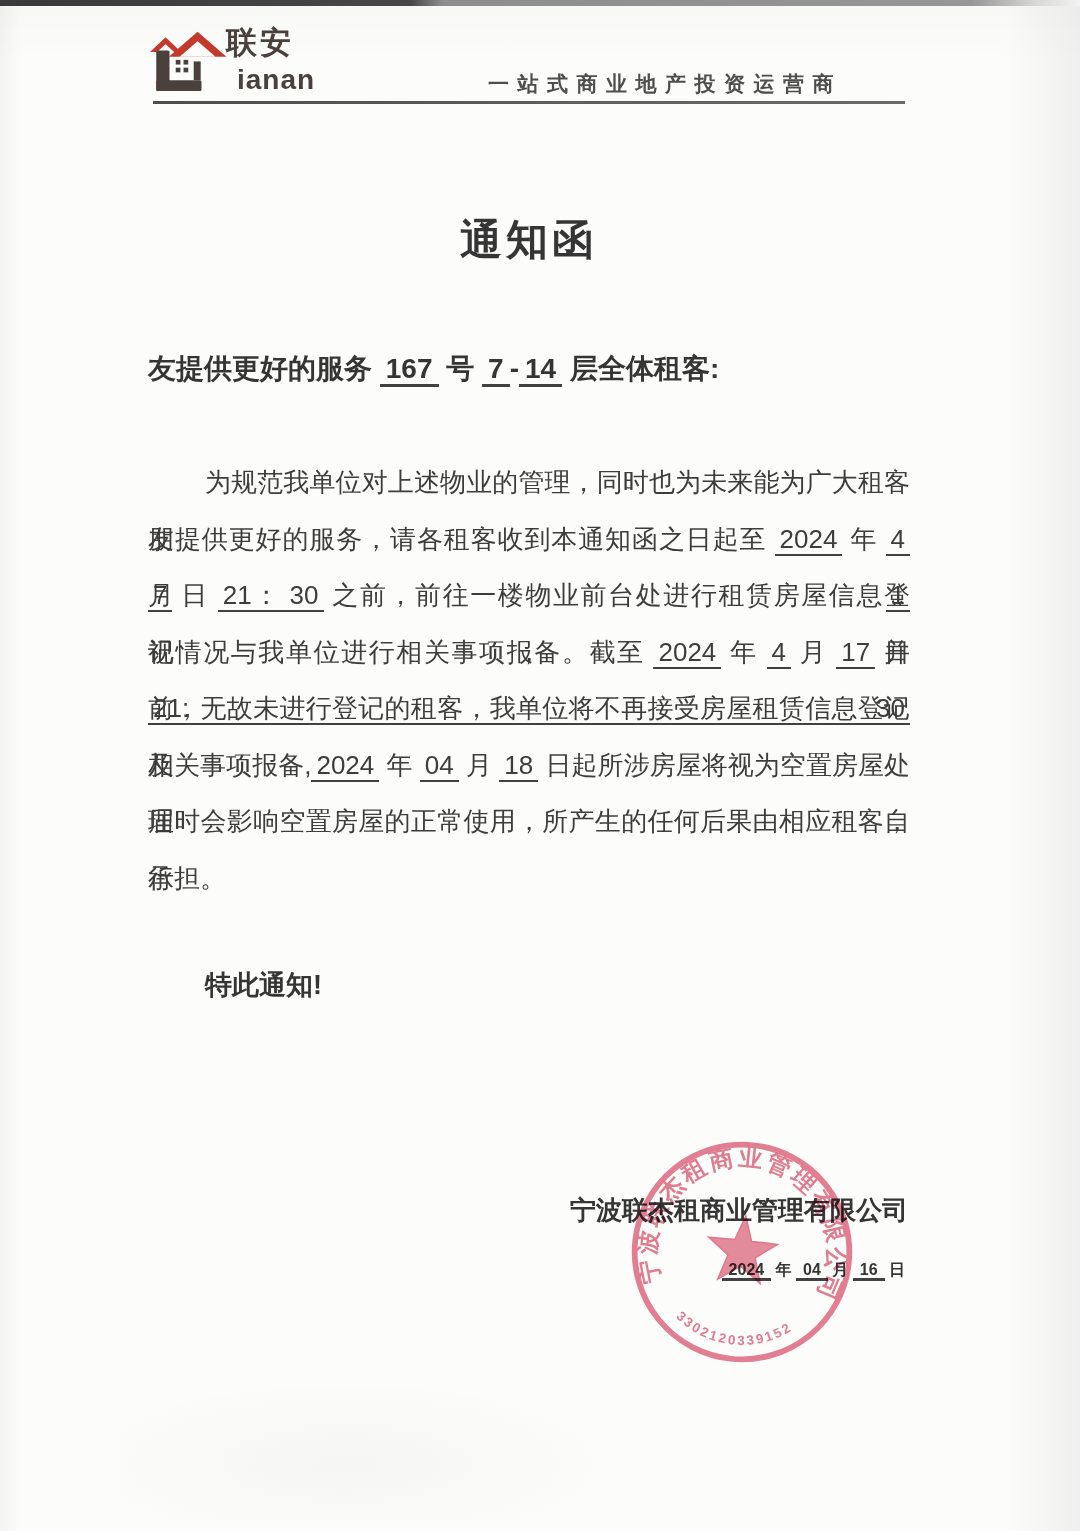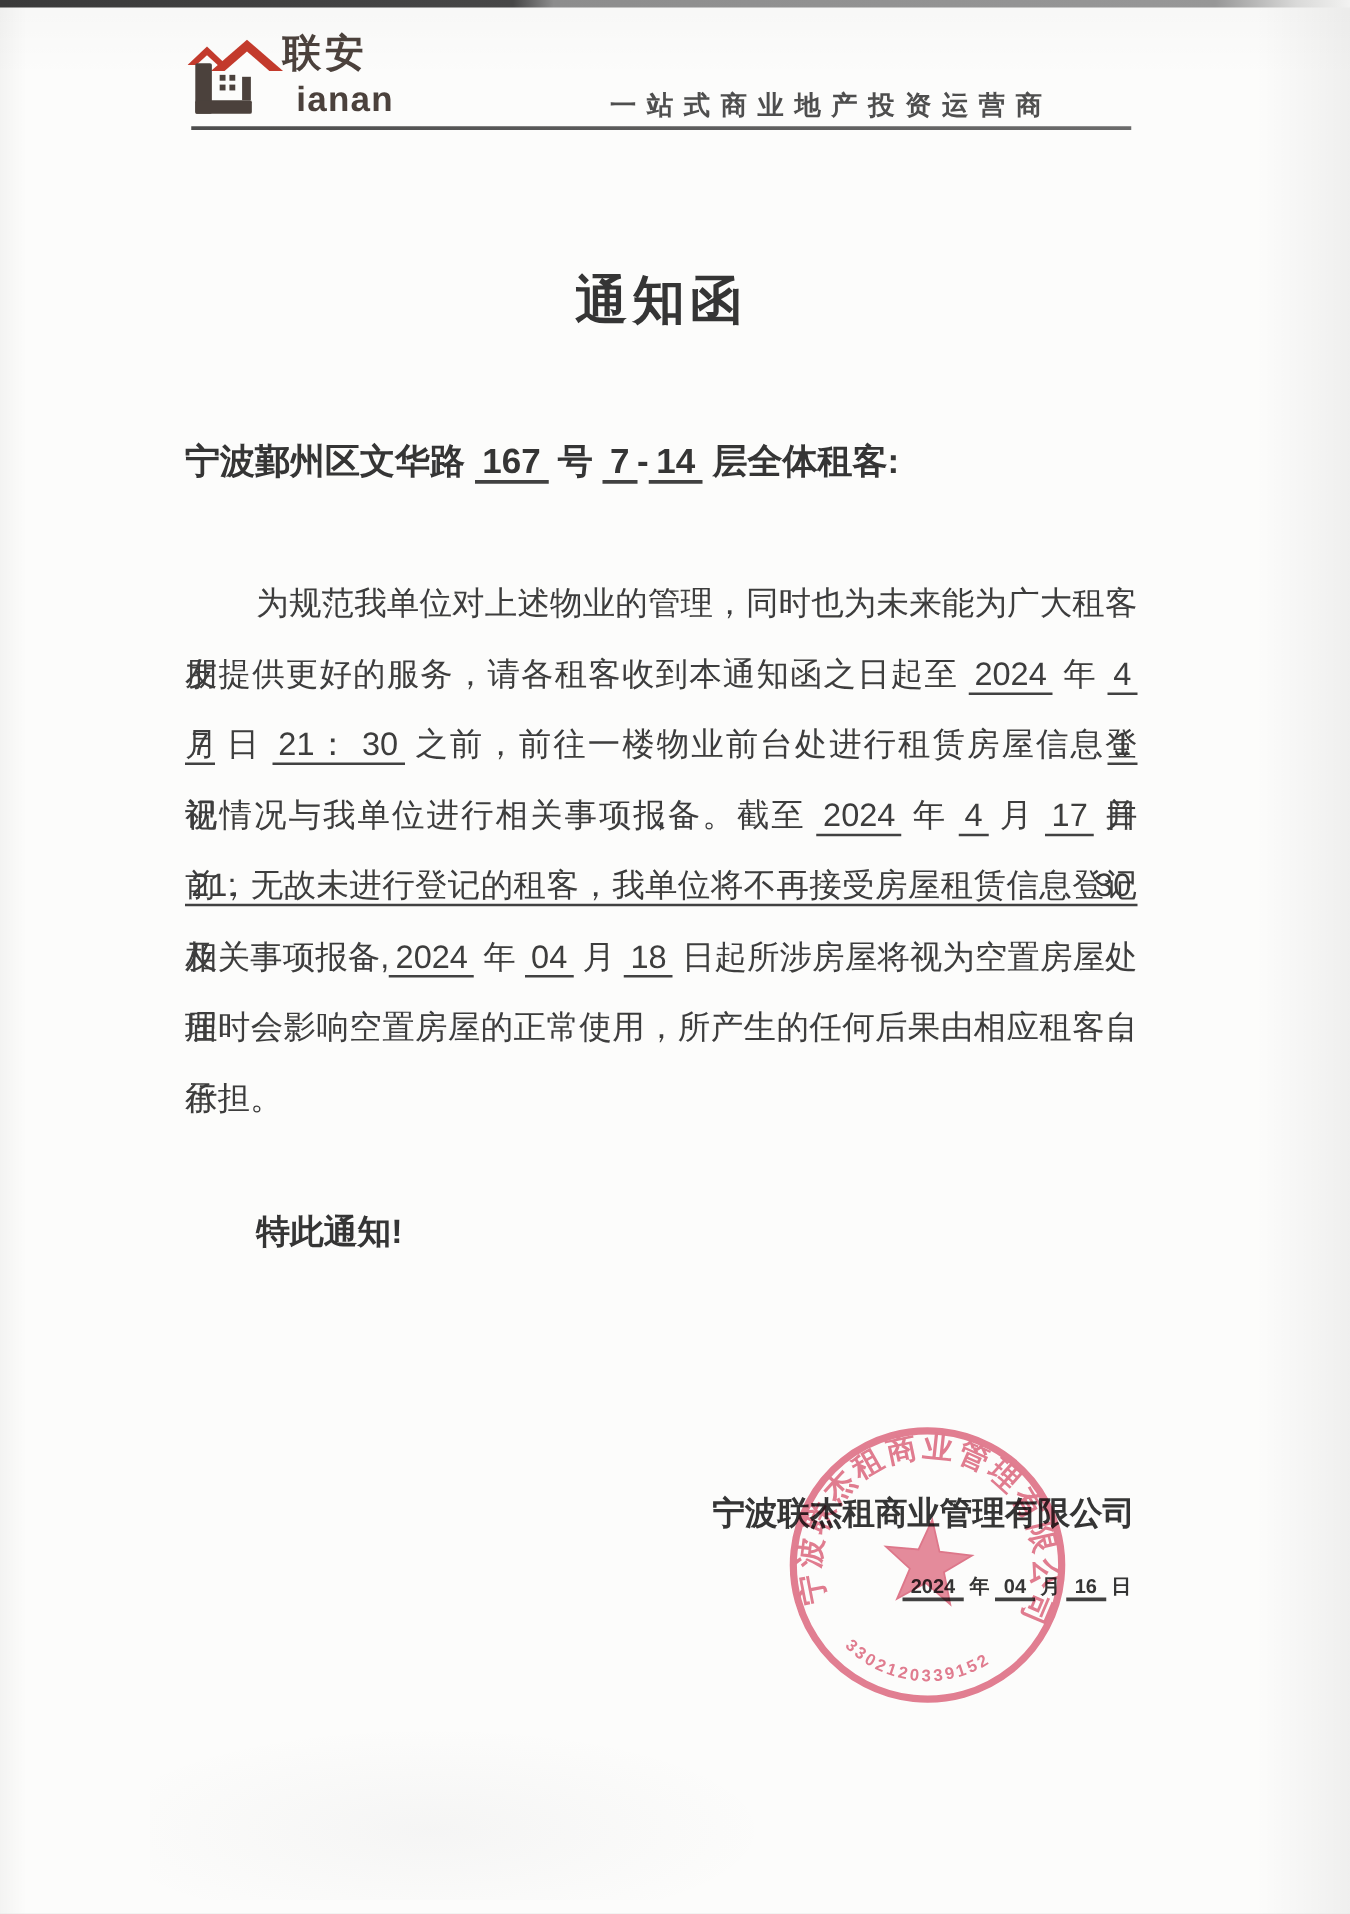--- a/index.html
+++ b/index.html
@@ -89,21 +89,21 @@
       <rect x="56" y="44" width="9" height="24" fill="#4b413c"></rect>
     </svg>
     <span class="cn">联安</span>
     <span class="en">ianan</span>
   </div>
   <div class="tagline">一站式商业地产投资运营商</div>
   <div class="rule"></div>
 
   <div class="doc-title">通知函</div>
 
-  <div class="salutation"><span>宁波鄞州区文华路 </span><span class="u">167</span><span> 号 </span><span class="u">7</span><span>-</span><span class="u">14</span><span> 层全体租客:</span></div>
+  <div class="salutation"><span>友提供更好的服务 </span><span class="u">167</span><span> 号 </span><span class="u">7</span><span>-</span><span class="u">14</span><span> 层全体租客:</span></div>
 
   <div class="para">
       <div class="pline just ind"><span>为规范我单位对上述物业的管理，同时也为未来能为广大租客朋</span></div>
       <div class="pline just"><span>友提供更好的服务，请各租客收到本通知函之日起至 </span><span class="u">2024</span><span> 年 </span><span class="u">4</span><span> 月 </span><span class="u">1</span></div>
       <div class="pline just"><span class="u">7</span><span> 日 </span><span class="u">21： 30</span><span> 之前，前往一楼物业前台处进行租赁房屋信息登记，并</span></div>
       <div class="pline just"><span>视情况与我单位进行相关事项报备。截至 </span><span class="u">2024</span><span> 年 </span><span class="u">4</span><span> 月 </span><span class="u">17</span><span> 日 </span><span class="u">21: 30</span></div>
       <div class="pline just"><span>前，无故未进行登记的租客，我单位将不再接受房屋租赁信息登记及</span></div>
       <div class="pline just"><span>相关事项报备,</span><span class="u">2024</span><span> 年 </span><span class="u">04</span><span> 月 </span><span class="u">18</span><span> 日起所涉房屋将视为空置房屋处理，</span></div>
       <div class="pline just"><span>届时会影响空置房屋的正常使用，所产生的任何后果由相应租客自行</span></div>
       <div class="pline"><span>承担。</span></div>

